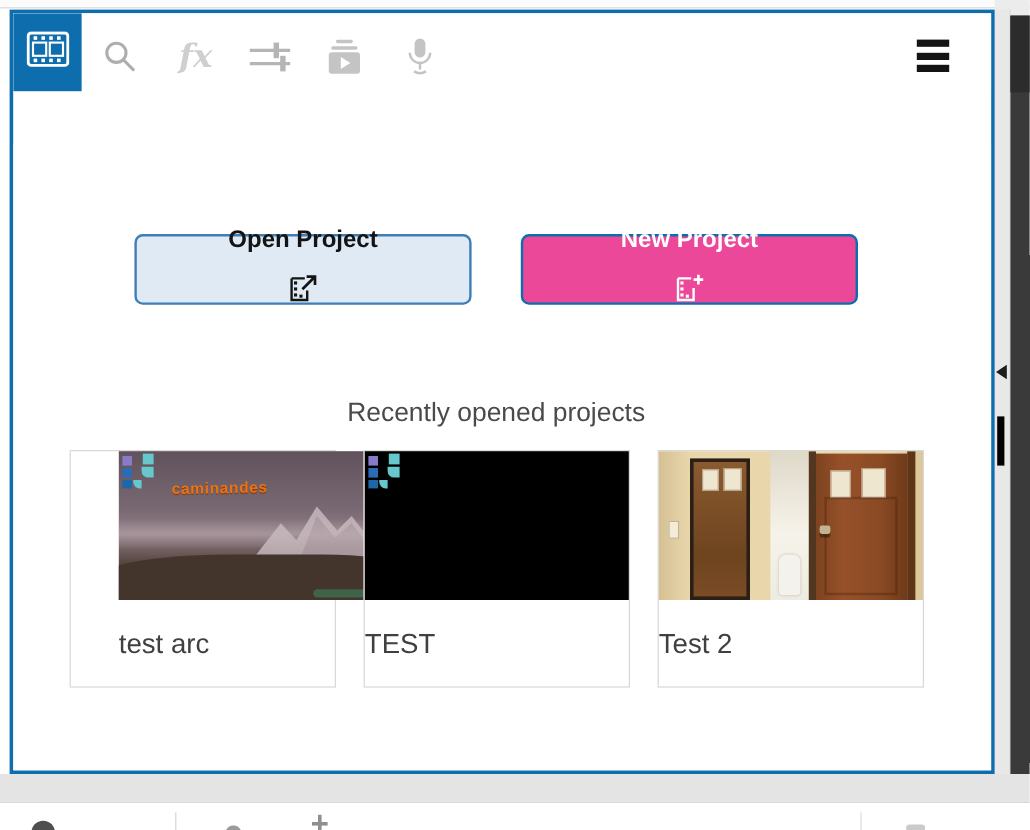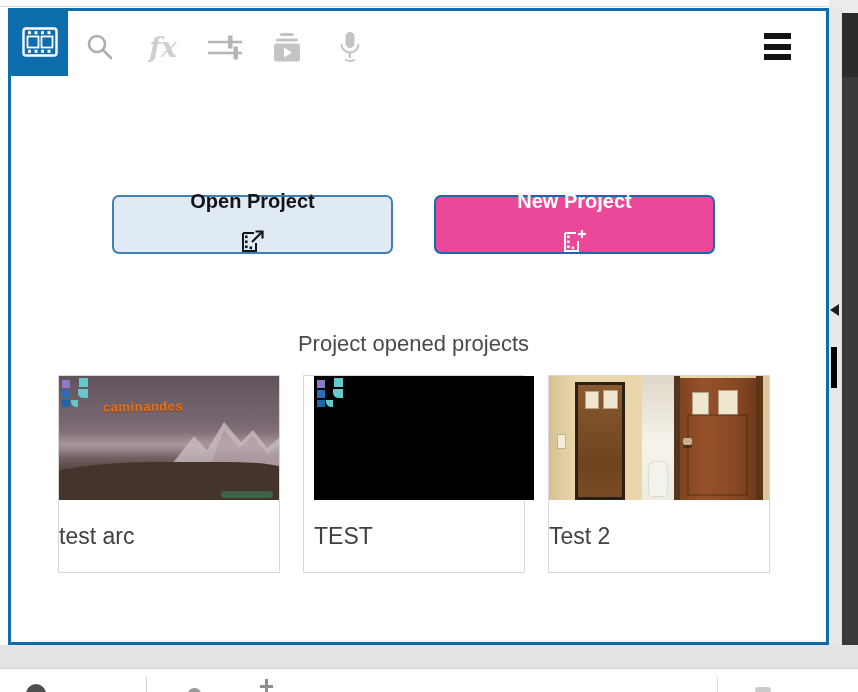--- a/index.html
+++ b/index.html
@@ -38,21 +38,21 @@
   #btn-open { left:101px; background:#dfeaf4; border:2px solid #3f7fb5; color:#141414; }
   #btn-new  { left:423px; background:#ec4899; border:2px solid #0d6dad; color:#ffffff; }
 
   #recent-title { position:absolute; left:0; right:10px; top:211px; text-align:center; font-size:22px;
     color:#4a4a4a; }
 
   .card { position:absolute; top:255px; width:222px; height:198px; background:#fff;
     border:1px solid #d8d8d8; cursor:pointer; }
   .card .thumb { position:relative; width:220px; height:124px; overflow:hidden; }
   .card .label { width:220px; height:72px; line-height:72px; font-size:23px; color:#404040; }
-  #card-0 { left:47px; } #card-1 { left:292px;padding-left:10px; } #card-2 { left:537px; }
+  #card-0 { left:47px;padding-left:40px; } #card-1 { left:292px; } #card-2 { left:537px; }
 
   
   .thumb-caminandes { background:linear-gradient(180deg,#60525c 0%,#786872 38%,#8f7b83 55%,#6d5a5b 68%,#4c3d35 78%,#443630 100%); }
   .peaks { position:absolute; right:0; top:32px; width:130px; height:60px; }
   .fog { position:absolute; left:0; top:56px; width:220px; height:26px;
     background:linear-gradient(180deg,rgba(190,175,180,0) 0%,rgba(196,182,186,.45) 50%,rgba(190,175,180,0) 100%); }
   .hill { position:absolute; left:-10px; bottom:-6px; width:240px; height:44px; background:#43352c;
     border-radius:45% 25% 0 0 / 16px 9px 0 0; }
   .green-streak { position:absolute; right:6px; bottom:2px; width:52px; height:7px; background:#3e6b4d;
     border-radius:4px; opacity:.85; }
@@ -207,21 +207,21 @@
             <rect x="5" y="6.5" width="2.6" height="2.6" fill="#ffffff"></rect>
             <rect x="5" y="11.5" width="2.6" height="2.6" fill="#ffffff"></rect>
             <rect x="5" y="16.5" width="2.6" height="2.6" fill="#ffffff"></rect>
             <rect x="9.5" y="17.5" width="2.6" height="2.6" fill="#ffffff"></rect>
             <line x1="20" y1="1" x2="20" y2="9" stroke="#ffffff" stroke-width="2.2"></line>
             <line x1="16" y1="5" x2="24" y2="5" stroke="#ffffff" stroke-width="2.2"></line>
           </svg>
         </span>
       </div>
 
-      <div id="recent-title">Project opened projects</div>
+      <div id="recent-title">Recently opened projects</div>
 
       <div class="card" id="card-0">
         <div class="thumb thumb-caminandes">
           <svg class="peaks" viewBox="0 0 130 60">
             <polygon points="20,60 45,28 58,42 75,14 92,34 104,22 118,40 130,30 130,60" fill="#cfc3c5" opacity="0.75"></polygon>
             <polygon points="60,60 75,22 90,40 104,28 118,46 130,38 130,60" fill="#a6959b" opacity="0.8"></polygon>
           </svg>
           <div class="fog"></div>
           <div class="hill"></div>
           <div class="green-streak"></div>

